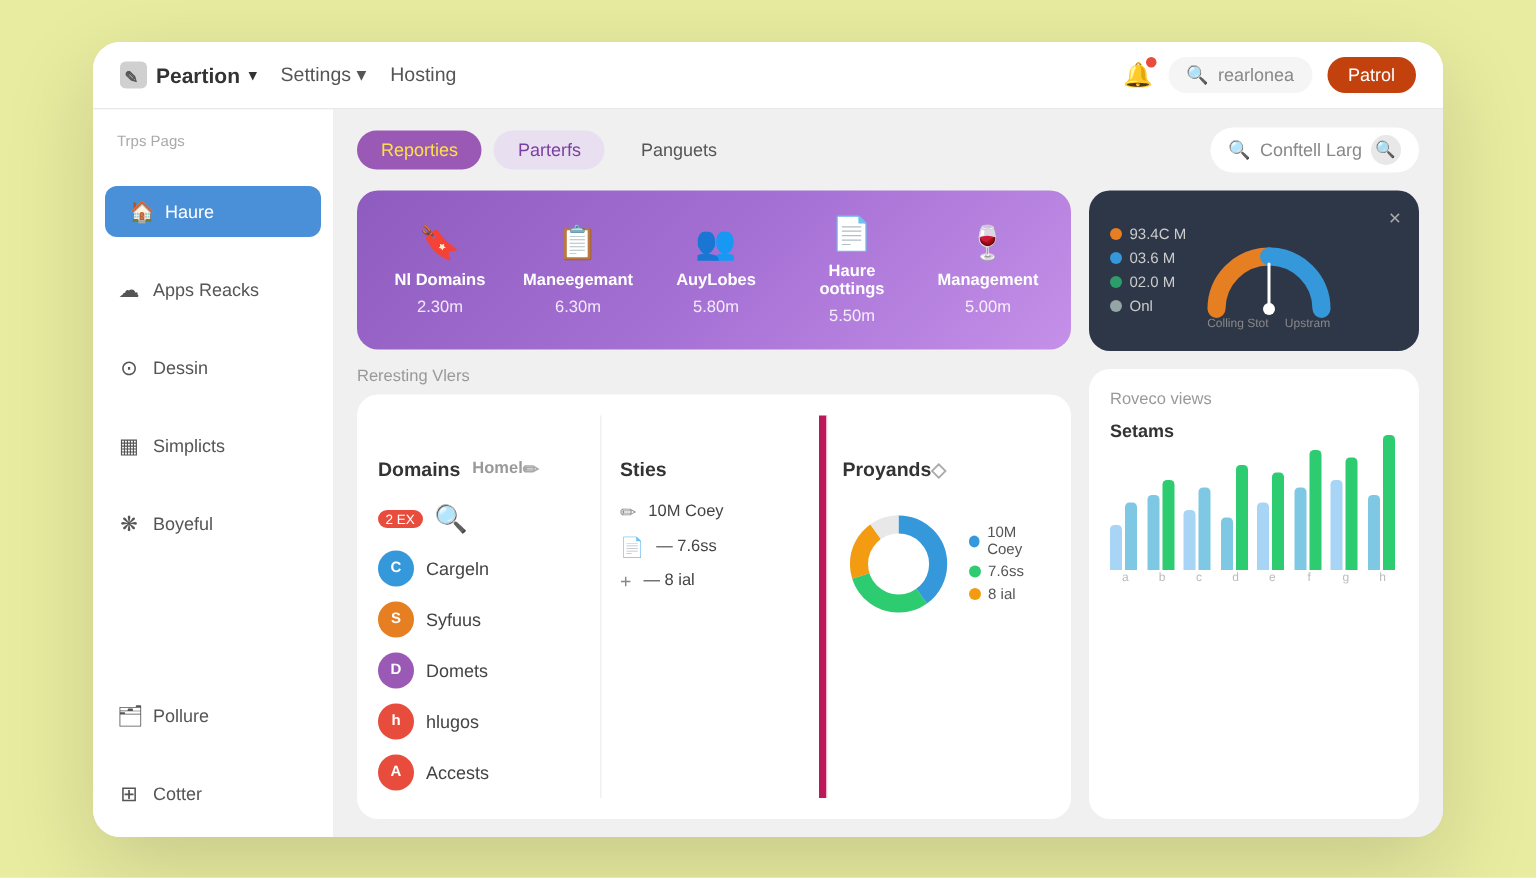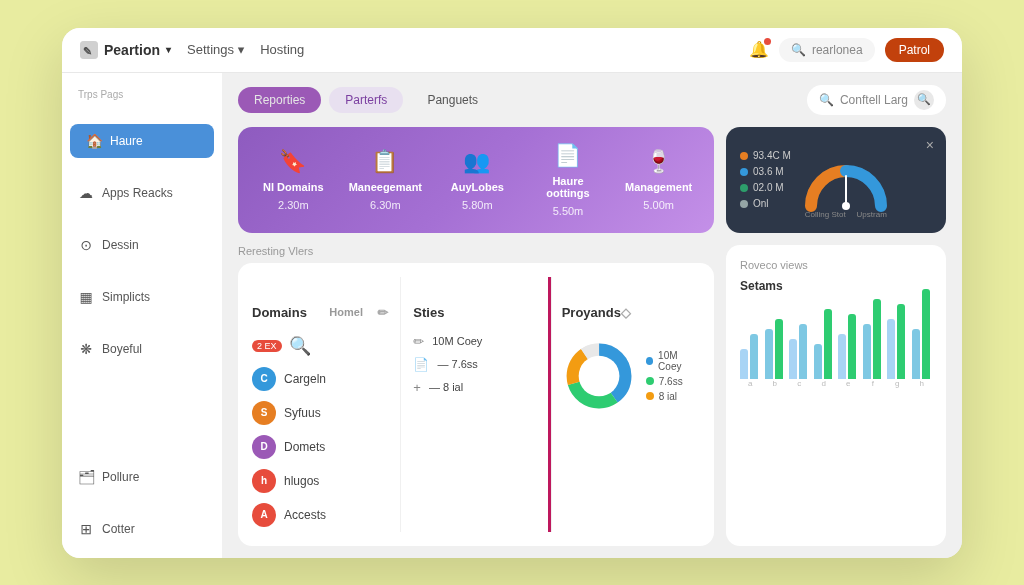--- a/index.html
+++ b/index.html
@@ -156,21 +156,21 @@
       padding: 6px 16px;
       border-radius: 20px;
       font-size: 12px;
       cursor: pointer;
       color: #555;
       background: transparent;
       border: none;
     }
     .subnav-tab.active {
       background: #9b59b6;
-      color: #e5e5e5;
+      color: #fde047;
     }
     .subnav-tab.light-active {
       background: #e8e0f0;
       color: #7b3fa0;
     }
     .subnav-right {
       margin-left: auto;
       display: flex;
       align-items: center;
       background: white;
@@ -221,21 +221,20 @@
     .domains-col {
       padding-right: 12px;
       border-right: 1px solid #f0f0f0;
     }
     .sties-col {
       padding-left: 12px;
     }
     .col-header {
       display: flex;
       align-items: center;
-      justify-content: space-between;
       font-size: 13px;
       font-weight: 600;
       color: #333;
       margin-bottom: 10px;
       margin-top: 28px;
     }
     .domain-entry {
       display: flex;
       align-items: center;
       gap: 8px;
@@ -523,21 +522,21 @@
                 <div class="domain-entry">
                   <div class="brand-circle" style="background:#e74c3c;">h</div>
                   <span>hlugos</span>
                 </div>
                 <div class="domain-entry">
                   <div class="brand-circle" style="background:#e74c3c;">A</div>
                   <span>Accests</span>
                 </div>
               </div>
 
-              <div class="sties-col" style="border-right:3px solid #be185d;">
+              <div class="sties-col" style="border-right:5px solid #be185d;">
                 <div class="col-header">
                   <span>Sties</span>
                 </div>
                 <div class="site-entry">
                   <span class="site-icon">✏</span>
                   <span>10M Coey</span>
                 </div>
                 <div class="site-entry">
                   <span class="site-icon">📄</span>
                   <span>— 7.6ss</span>

